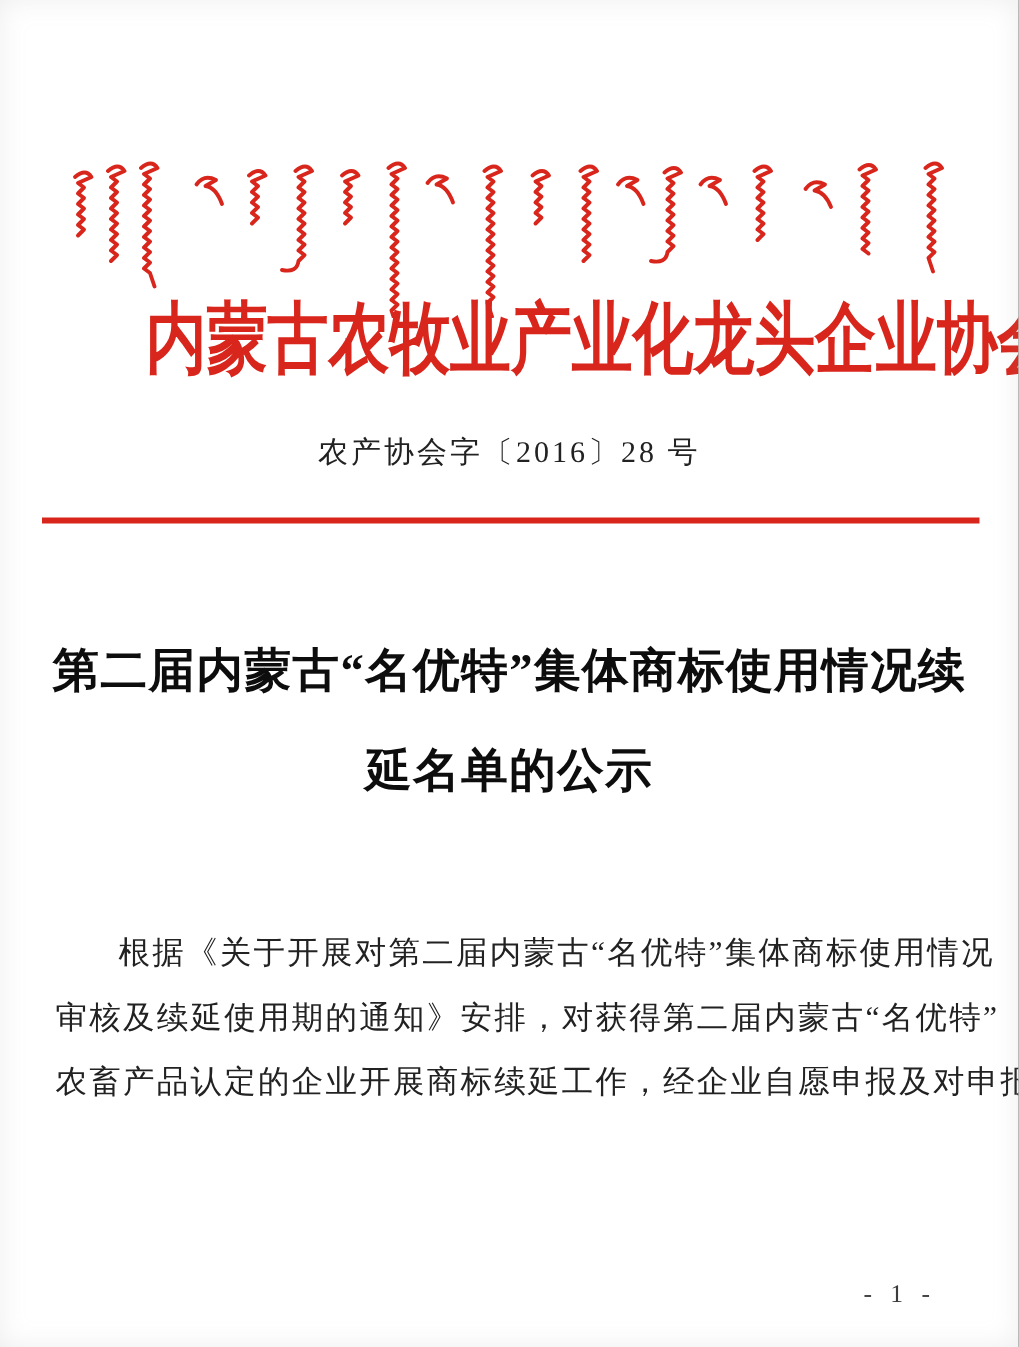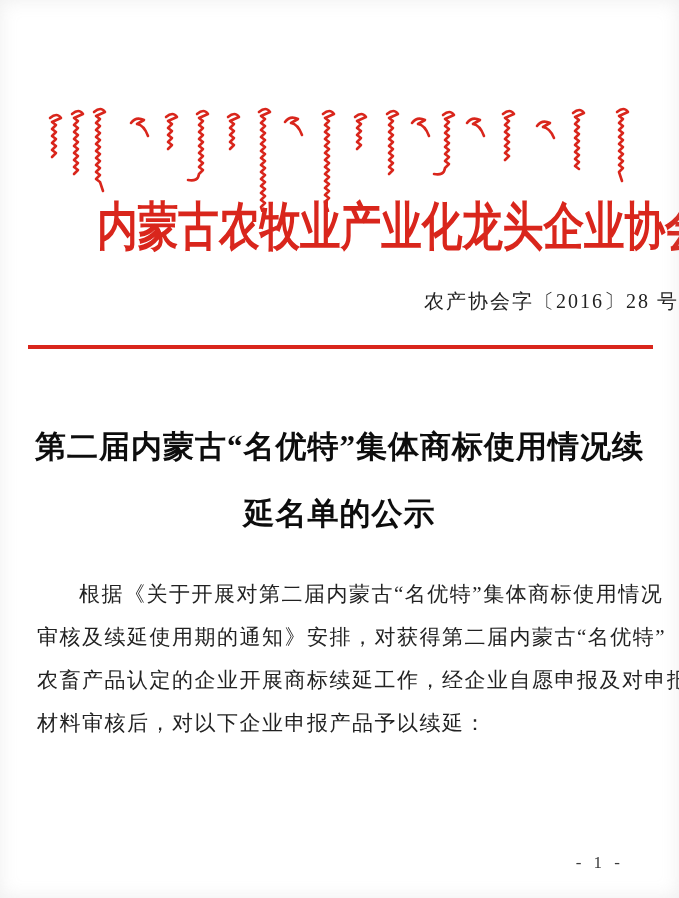--- a/index.html
+++ b/index.html
@@ -26,36 +26,36 @@
   }
   .org-title-inner{
     display:inline-block;
     font-size:52px;font-weight:bold;
     letter-spacing:0px;
     transform:scaleX(0.78);transform-origin:center top;
     line-height:1.18;
   }
   .doc-number{
     position:absolute;left:0;top:288px;width:679px;
-    text-align:right;
+    text-align:center;
     font-size:20px;letter-spacing:2px;color:#222;
   }
   .red-rule{
     position:absolute;left:28px;top:337px;width:625px;height:4px;
     border:none;
   }
   .doc-title{
     position:absolute;left:0;width:679px;text-align:center;
     font-weight:bold;font-size:31px;color:#0d0d0d;
     letter-spacing:1px;white-space:nowrap;
   }
   .doc-title.line1{top:426px;font-family:Liberation Serif, serif;}
   .doc-title.line2{top:493px;}
   .body-text{
-    position:absolute;left:37px;top:573px;width:612px;
+    position:absolute;left:37px;top:614px;width:612px;
     font-size:21px;line-height:43px;color:#222;
     letter-spacing:1.5px;
   }
   .body-line{white-space:nowrap;}
   .body-line.indent{text-indent:2em;}
   .page-number{
     position:absolute;top:853px;right:55px;
     font-size:17px;color:#3c3c3c;letter-spacing:4px;
     font-family:"Liberation Serif","DejaVu Serif",serif;
   }
@@ -95,18 +95,17 @@
 
   <hr class="red-rule" style="background: rgb(217, 38, 28);">
 
   <div class="doc-title line1">第二届内蒙古“名优特”集体商标使用情况续</div>
   <div class="doc-title line2">延名单的公示</div>
 
   <div class="body-text">
     <div class="body-line indent">根据《关于开展对第二届内蒙古“名优特”集体商标使用情况</div>
     <div class="body-line">审核及续延使用期的通知》安排，对获得第二届内蒙古“名优特”</div>
     <div class="body-line">农畜产品认定的企业开展商标续延工作，经企业自愿申报及对申报</div>
-    <div class="body-line">材料审核后，对以下企业申报产品予以续延：</div>
   </div>
 
   <div class="page-number">- 1 -</div>
 
 </div>
 
 </body></html>

